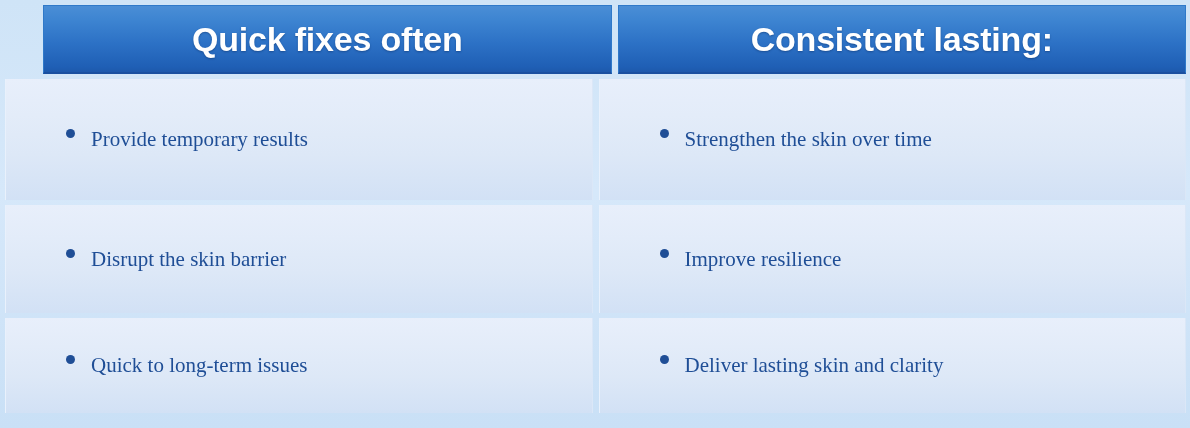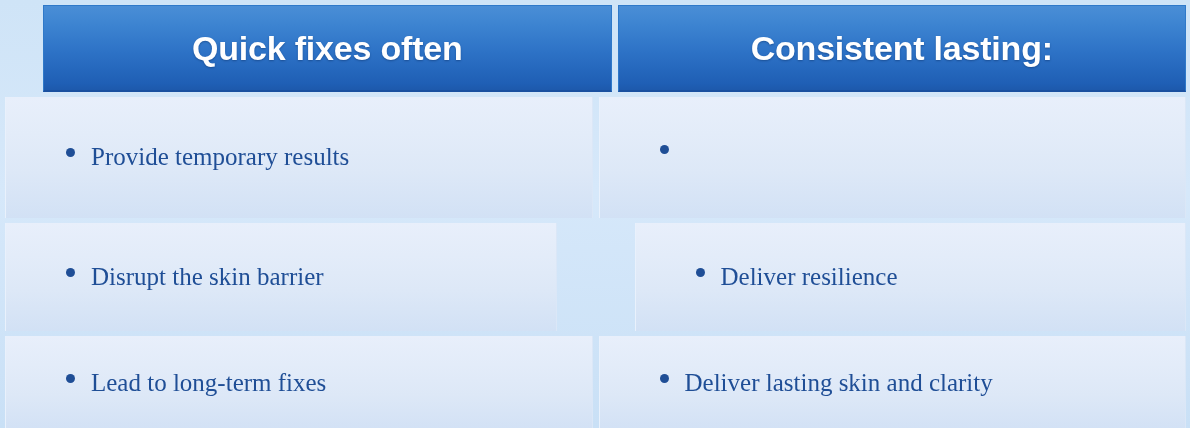--- a/index.html
+++ b/index.html
@@ -24,23 +24,23 @@
   }
 
   .table-row {
     display: flex;
     width: 100%;
     flex: 0 0 auto;
   }
 
   .row-gap { flex: 0 0 5px; }
 
-  .header-row { height: 87px; padding-left: 38px; }
+  .header-row { height: 69px; padding-left: 38px; }
   .body-row-1 { height: 121px; }
-  .body-row-2 { height: 108px; gap: 36px; }
+  .body-row-2 { height: 108px; }
   .body-row-3 { height: 95px; }
 
   .col-gap { flex: 0 0 6px; }
 
   .cell {
     flex: 1 1 0;
     position: relative;
     overflow: hidden;
   }
 
@@ -80,21 +80,21 @@
     border-right: 1px solid #dbe7f7;
     display: flex;
     align-items: center;
   }
 
   .bullet-line {
     display: flex;
     align-items: baseline;
     padding-left: 60px;
     color: #1f4e96;
-    font-size: 25px;
+    font-size: 21px;
     line-height: 1.15;
     white-space: nowrap;
   }
 
   .bullet-dot {
     flex: 0 0 auto;
     width: 9px;
     height: 9px;
     border-radius: 50%;
     background: #1f4e96;
@@ -128,49 +128,50 @@
     <div class="cell body-cell">
       <div class="bullet-line">
         <span class="bullet-dot"></span>
         <span class="bullet-text">Provide temporary results</span>
       </div>
     </div>
     <div class="col-gap"></div>
     <div class="cell body-cell">
       <div class="bullet-line">
         <span class="bullet-dot"></span>
+        <span class="bullet-text">Strengthen the skin over time</span>
       </div>
     </div>
   </div>
 
   <div class="row-gap"></div>
 
   <div class="table-row body-row-2">
     <div class="cell body-cell">
       <div class="bullet-line">
         <span class="bullet-dot"></span>
         <span class="bullet-text">Disrupt the skin barrier</span>
       </div>
     </div>
     <div class="col-gap"></div>
     <div class="cell body-cell">
       <div class="bullet-line">
         <span class="bullet-dot"></span>
-        <span class="bullet-text">Deliver resilience</span>
+        <span class="bullet-text">Improve resilience</span>
       </div>
     </div>
   </div>
 
   <div class="row-gap"></div>
 
   <div class="table-row body-row-3">
     <div class="cell body-cell">
       <div class="bullet-line">
         <span class="bullet-dot"></span>
-        <span class="bullet-text">Lead to long-term fixes</span>
+        <span class="bullet-text">Quick to long-term issues</span>
       </div>
     </div>
     <div class="col-gap"></div>
     <div class="cell body-cell">
       <div class="bullet-line">
         <span class="bullet-dot"></span>
         <span class="bullet-text">Deliver lasting skin and clarity</span>
       </div>
     </div>
   </div>

